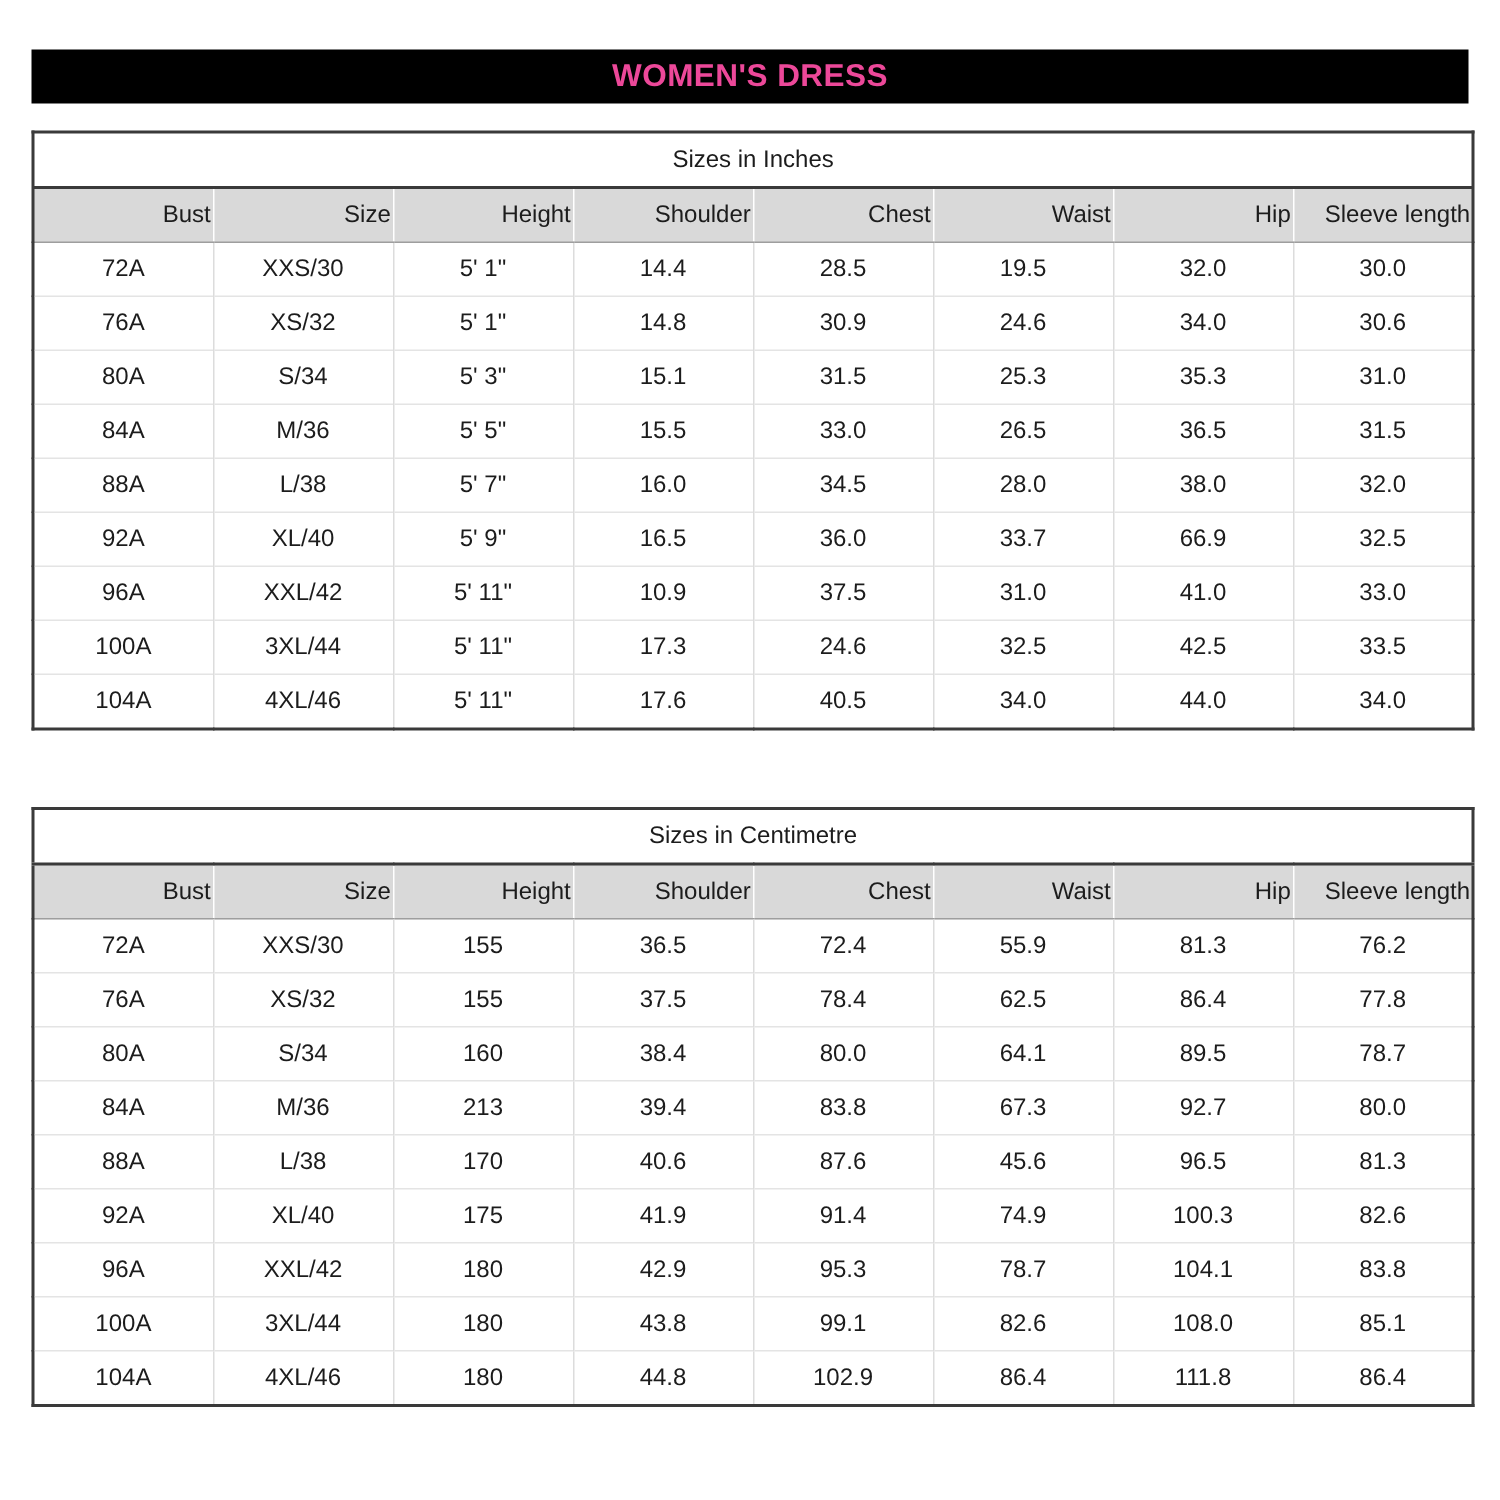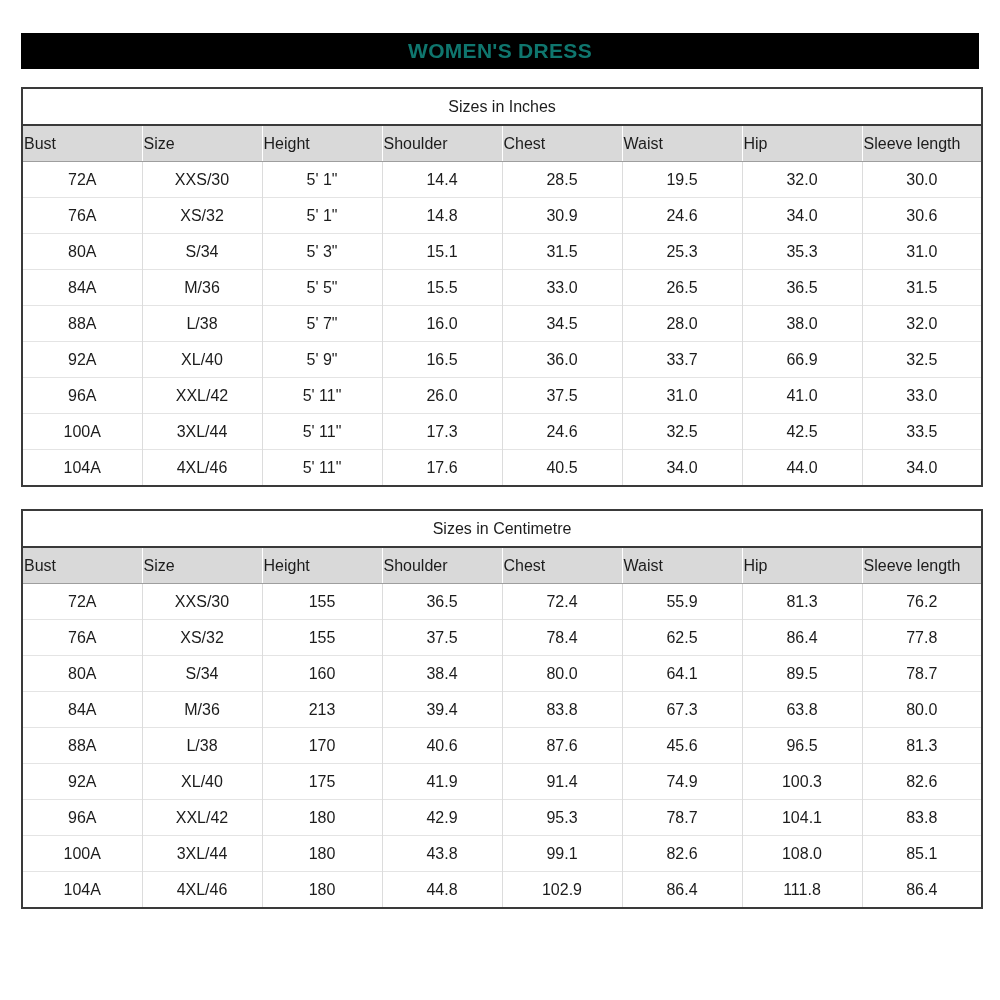--- a/index.html
+++ b/index.html
@@ -18,50 +18,50 @@
   }
   .banner {
     margin: 33px 21px 0 21px;
     height: 36px;
     background: #000000;
     display: flex;
     align-items: center;
     justify-content: center;
   }
   .banner-title {
-    color: #0f766e;
+    color: #ec4899;
     font-size: 21px;
     font-weight: 700;
     letter-spacing: 0.3px;
     white-space: nowrap;
   }
   #tables {
     margin-left: 21px;
     width: 960px;
   }
   table.tbl {
     border-collapse: collapse;
     table-layout: fixed;
     width: 960px;
     border: 2px solid #3a3a3a;
     font-size: 16px;
   }
   table.tbl:first-child { margin-top: 18px; }
-  table.tbl + table.tbl { margin-top: 22px; }
+  table.tbl + table.tbl { margin-top: 51px; }
   td.title-cell {
     height: 33px;
     text-align: center;
     vertical-align: middle;
     background: #ffffff;
     border-bottom: 2px solid #3a3a3a;
     font-size: 16px;
   }
   tr.header-row td {
     height: 33px;
-    text-align: left;
+    text-align: right;
     vertical-align: middle;
     background: #d9d9d9;
     border-bottom: 1px solid #9e9e9e;
     border-left: 1px solid #ffffff;
     font-size: 16px;
   }
   tr.header-row td:first-child { border-left: none; }
   tr.data-row td {
     height: 33px;
     text-align: center;
@@ -168,21 +168,21 @@
             <td>16.5</td>
             <td>36.0</td>
             <td>33.7</td>
             <td>66.9</td>
             <td>32.5</td>
           </tr>
           <tr class="data-row">
             <td>96A</td>
             <td>XXL/42</td>
             <td>5' 11"</td>
-            <td>26.0</td>
+            <td>10.9</td>
             <td>37.5</td>
             <td>31.0</td>
             <td>41.0</td>
             <td>33.0</td>
           </tr>
           <tr class="data-row">
             <td>100A</td>
             <td>3XL/44</td>
             <td>5' 11"</td>
             <td>17.3</td>
@@ -261,21 +261,21 @@
             <td>89.5</td>
             <td>78.7</td>
           </tr>
           <tr class="data-row">
             <td>84A</td>
             <td>M/36</td>
             <td>213</td>
             <td>39.4</td>
             <td>83.8</td>
             <td>67.3</td>
-            <td>63.8</td>
+            <td>92.7</td>
             <td>80.0</td>
           </tr>
           <tr class="data-row">
             <td>88A</td>
             <td>L/38</td>
             <td>170</td>
             <td>40.6</td>
             <td>87.6</td>
             <td>45.6</td>
             <td>96.5</td>

